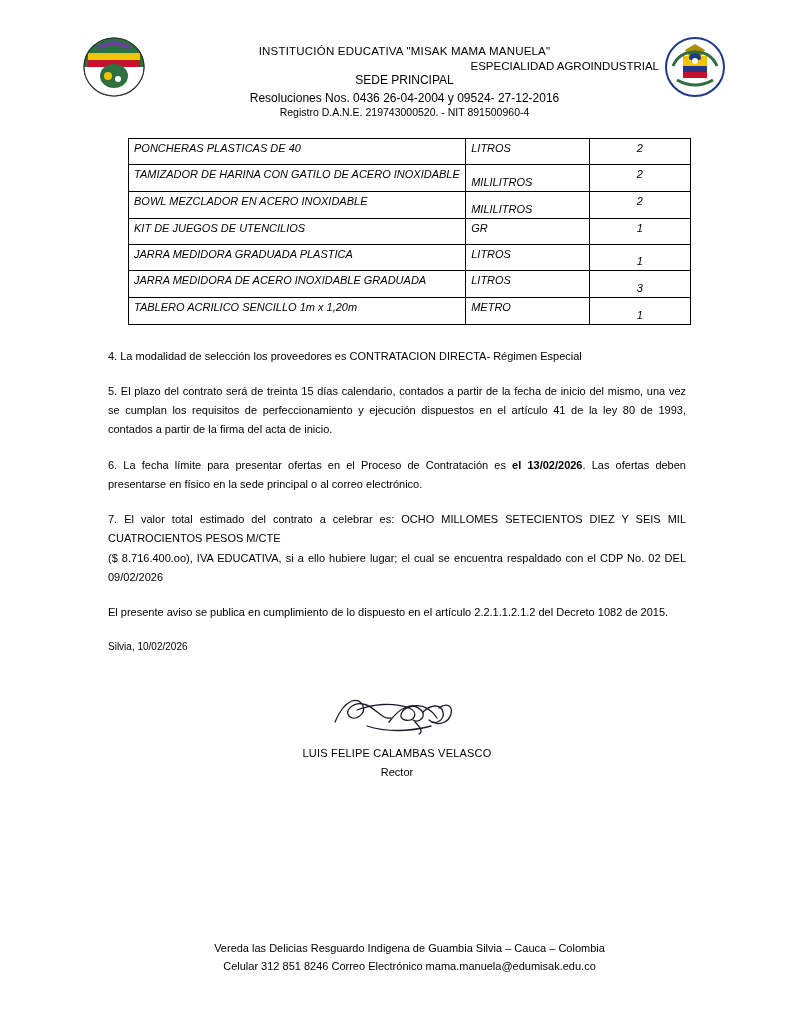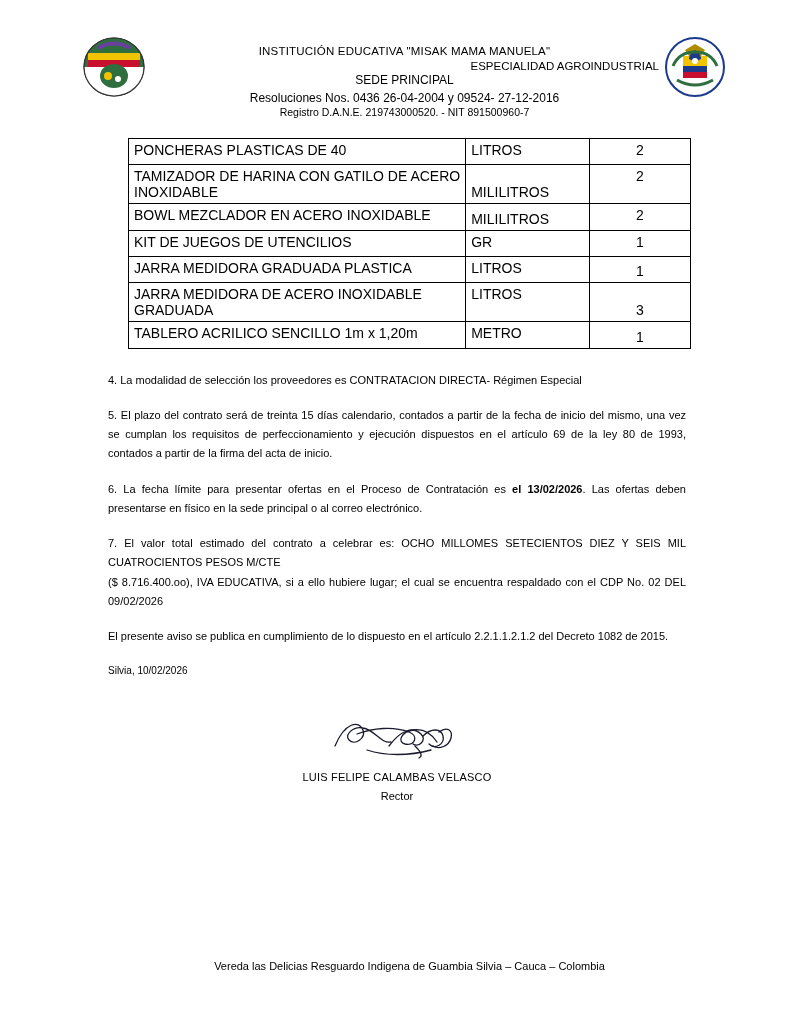--- a/index.html
+++ b/index.html
@@ -68,24 +68,25 @@
   .table-wrap {
     margin: 18px 100px 0 128px;
   }
   table.items {
     width: 100%;
     border-collapse: collapse;
     table-layout: fixed;
   }
   table.items td {
     border: 1px solid #000000;
-    font-size: 14px;
+    font-size: 11px;
     padding: 3px 5px;
     vertical-align: top;
     height: 26px;
+    font-style: italic;
   }
   table.items td.desc { width: 60%; }
   table.items td.unit { width: 22%; }
   table.items td.qty  { width: 18%; text-align: center; }
 
   table.items tr.tall td { height: 27px; }
   table.items td.unit.low { vertical-align: bottom; }
   table.items td.qty.low  { vertical-align: bottom; }
 
   
@@ -150,21 +151,21 @@
         <path d="M20 12 q16 -9 32 0" fill="none" stroke="#6a3fa0" stroke-width="4"></path>
         <ellipse cx="36" cy="31" rx="30" ry="29" fill="none" stroke="#333" stroke-width="1.2"></ellipse>
       </svg>
     </div>
 
     <div class="header-text">
       <div class="l1">INSTITUCIÓN  EDUCATIVA "MISAK MAMA MANUELA"</div>
       <div class="l2">ESPECIALIDAD AGROINDUSTRIAL</div>
       <div class="l3">SEDE PRINCIPAL</div>
       <div class="l4">Resoluciones Nos. 0436 26-04-2004 y 09524- 27-12-2016</div>
-      <div class="l5">Registro  D.A.N.E. 219743000520. - NIT 891500960-7</div>
+      <div class="l5">Registro  D.A.N.E. 219743000520. - NIT 891500960-4</div>
     </div>
 
     <div class="logo-right">
       <svg width="72" height="62" viewBox="0 0 72 62" xmlns="http://www.w3.org/2000/svg">
         <ellipse cx="36" cy="31" rx="29" ry="29" fill="#ffffff" stroke="#1b3a8c" stroke-width="2"></ellipse>
         <path d="M36 8 l10 6 -4 6 h-12 l-4 -6 z" fill="#b08d00"></path>
         <rect x="24" y="20" width="24" height="10" fill="#f2c300"></rect>
         <rect x="24" y="30" width="24" height="6" fill="#1b3a8c"></rect>
         <rect x="24" y="36" width="24" height="6" fill="#c8102e"></rect>
         <path d="M36 14 q-6 4 -6 9 q6 4 12 0 q0 -5 -6 -9 z" fill="#1b3a8c"></path>
@@ -214,21 +215,21 @@
           <td class="qty low">1</td>
         </tr>
       </tbody>
     </table>
   </div>
 
   <div class="body">
 
     <p>4. La modalidad de selección los proveedores es CONTRATACION DIRECTA- Régimen Especial</p>
 
-    <p>5. El plazo del contrato será de treinta 15 días calendario, contados a partir de la fecha de inicio del mismo, una vez se cumplan los requisitos de perfeccionamiento y ejecución dispuestos en el artículo 69 de la ley 80 de 1993, contados a partir de la firma del acta de inicio.</p>
+    <p>5. El plazo del contrato será de treinta 15 días calendario, contados a partir de la fecha de inicio del mismo, una vez se cumplan los requisitos de perfeccionamiento y ejecución dispuestos en el artículo 41 de la ley 80 de 1993, contados a partir de la firma del acta de inicio.</p>
 
     <p>
       <span>6. La fecha límite para presentar ofertas en el Proceso de Contratación es</span>
       <span class="bold">el  13/02/2026</span><span>. Las ofertas deben presentarse en físico en la sede principal o al correo electrónico.</span>
     </p>
 
     <p>
       <span>7. El valor total estimado del contrato a celebrar es: OCHO MILLOMES SETECIENTOS DIEZ Y SEIS MIL  CUATROCIENTOS PESOS  M/CTE</span><br>
       <span>($ 8.716.400.oo), IVA EDUCATIVA</span><span>, si a ello hubiere lugar; el cual se encuentra respaldado con el CDP No. 02 DEL 09/02/2026</span>
     </p>
@@ -251,15 +252,16 @@
           </g>
         </svg>
       </div>
       <div class="sig-name">LUIS FELIPE CALAMBAS VELASCO</div>
       <div class="sig-role">Rector</div>
     </div>
   </div>
 
   <div class="footer">
     <div>Vereda las Delicias Resguardo Indigena de Guambia Silvia – Cauca – Colombia</div>
+    <div>Celular 312 851 8246 Correo Electrónico mama.manuela@edumisak.edu.co</div>
   </div>
 
 </div>
 
 </body></html>

